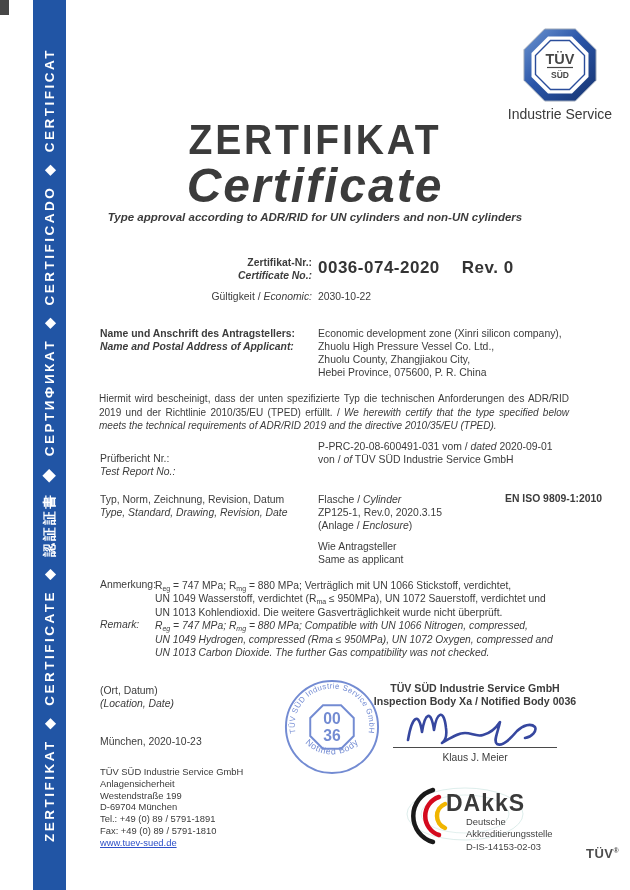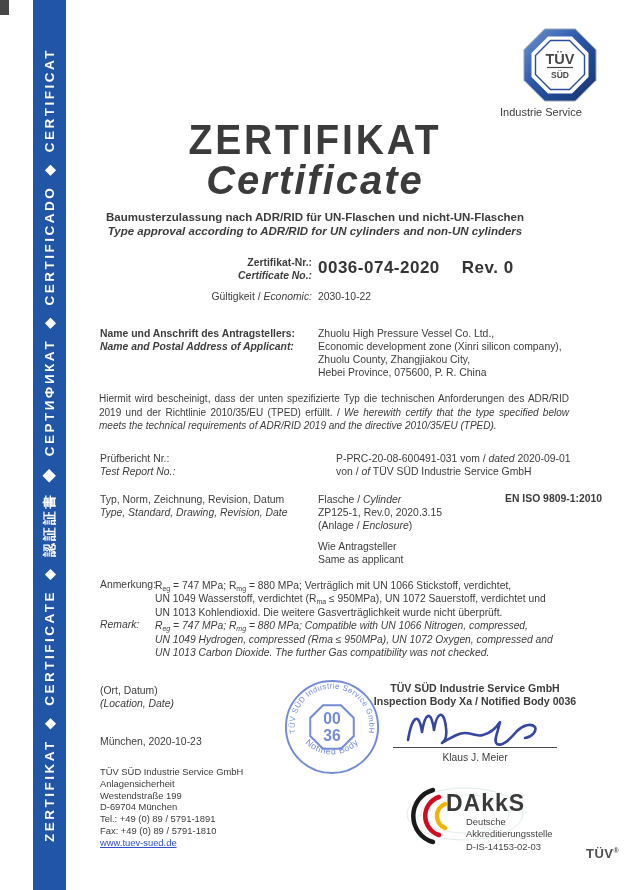--- a/index.html
+++ b/index.html
@@ -8,41 +8,41 @@
   .abs{position:absolute;}
   .it{font-style:italic;}
   sub{font-size:0.68em;vertical-align:-0.25em;line-height:0;}
   
   #sidebar{left:33px;top:0;width:33px;height:890px;background:#2155a5;}
   #sidebar-text{position:absolute;left:50%;top:50%;transform:translate(-50%,-50%) rotate(-90deg);
     white-space:nowrap;color:#ffffff;font-weight:bold;font-size:13.5px;letter-spacing:2.5px;word-spacing:4px;}
   #scan-artifact{left:0;top:0;width:9px;height:15px;background:#474747;}
   
   #tuv-logo{left:523px;top:28px;width:74px;height:74px;}
-  #logo-tagline{left:500px;top:106px;width:120px;font-size:11px;color:#3a3a3a;}
+  #logo-tagline{left:500px;top:106px;width:120px;text-align:center;font-size:14px;color:#3a3a3a;}
   
   #title-de{left:80px;top:116px;width:470px;text-align:center;font-size:42px;font-weight:bold;
     letter-spacing:3px;color:#3b3b3b;transform:scaleX(.93);}
-  #title-en{left:80px;top:158px;width:470px;text-align:center;font-size:40px;font-weight:bold;
+  #title-en{left:80px;top:158px;width:470px;text-align:center;font-size:48px;font-weight:bold;
     font-style:italic;letter-spacing:2px;color:#3b3b3b;}
   #subtitle{left:65px;top:211px;width:500px;text-align:center;font-size:11.5px;font-weight:bold;line-height:13.5px;}
   
   .lblcol{left:100px;width:212px;line-height:13px;font-size:10.4px;}
   .valcol{left:318px;line-height:13px;font-size:10.4px;}
   .rightlbl{text-align:right;}
   #certno-label{top:256px;font-weight:bold;}
   #certno-value{top:255px;font-size:17px;font-weight:bold;color:#343434;letter-spacing:.5px;margin-top:6px;}
   #certno-value .rev{margin-left:22px;}
   #validity-label{top:290px;}
   #validity-value{top:290px;}
   #applicant-label{top:327px;font-weight:bold;}
   #applicant-value{top:327px;width:250px;}
   #statement{left:99px;top:392px;width:470px;font-size:10px;line-height:13.6px;text-align:justify;}
   #testreport-label{top:452px;}
-  #testreport-value{top:452px;width:250px;margin-left:18px;}
+  #testreport-value{top:440px;width:250px;}
   #type-label{top:493px;}
   #type-value{top:493px;width:160px;}
   #type-standard{left:477px;top:493px;font-size:10.4px;font-weight:bold;padding-left:28px;}
   #plant-label{top:540px;}
   #plant-value{top:540px;}
   #remark-label-de{left:100px;top:579px;font-size:10.4px;}
   #remark-label-en{left:100px;top:619px;font-size:10.4px;font-style:italic;}
   #remark-text{left:155px;top:579px;width:415px;font-size:10.3px;line-height:13.4px;white-space:nowrap;}
   
   #ort-label{left:100px;top:684px;font-size:10.4px;line-height:13px;}
@@ -84,42 +84,41 @@
     <polygon points="27.5,12.5 46.5,12.5 61.5,27.5 61.5,46.5 46.5,61.5 27.5,61.5 12.5,46.5 12.5,27.5" fill="none" stroke="#2a4d9b" stroke-width="1.4"></polygon>
     <text x="37" y="36" text-anchor="middle" font-family="Liberation Sans, sans-serif" font-size="14.5" font-weight="bold" fill="#474747">TÜV</text>
     <line x1="24" y1="39.5" x2="50" y2="39.5" stroke="#474747" stroke-width="1.2"></line>
     <text x="37" y="50" text-anchor="middle" font-family="Liberation Sans, sans-serif" font-size="8.5" font-weight="bold" fill="#474747">SÜD</text>
   </svg>
   <div id="logo-tagline" class="abs">Industrie Service</div>
 
   <div id="title-de" class="abs">ZERTIFIKAT</div>
   <div id="title-en" class="abs">Certificate</div>
   <div id="subtitle" class="abs">
-    <div>Baumusterzulassung nach ADR/RID für UN-Flaschen und nicht-UN-Flaschen</div>
     <div class="it">Type approval according to ADR/RID for UN cylinders and non-UN cylinders</div>
   </div>
 
   <div id="certno-label" class="abs lblcol rightlbl">
     <div>Zertifikat-Nr.:</div>
     <div class="it">Certificate No.:</div>
   </div>
   <div id="certno-value" class="abs valcol">
     <span>0036-074-2020</span><span class="rev">Rev. 0</span>
   </div>
 
   <div id="validity-label" class="abs lblcol rightlbl">Gültigkeit / <i>Economic:</i></div>
   <div id="validity-value" class="abs valcol">2030-10-22</div>
 
   <div id="applicant-label" class="abs lblcol">
     <div>Name und Anschrift des Antragstellers:</div>
     <div class="it">Name and Postal Address of Applicant:</div>
   </div>
   <div id="applicant-value" class="abs valcol">
+    <div>Economic development zone (Xinri silicon company),</div>
     <div>Zhuolu High Pressure Vessel Co. Ltd.,</div>
-    <div>Economic development zone (Xinri silicon company),</div>
     <div>Zhuolu County, Zhangjiakou City,</div>
     <div>Hebei Province, 075600, P. R. China</div>
   </div>
 
   <div id="statement" class="abs">
     <span>Hiermit wird bescheinigt, dass der unten spezifizierte Typ die technischen Anforderungen des ADR/RID 2019 und der Richtlinie 2010/35/EU (TPED) erfüllt. / </span><span class="it">We herewith certify that the type specified below meets the technical requirements of ADR/RID 2019 and the directive 2010/35/EU (TPED).</span>
   </div>
 
   <div id="testreport-label" class="abs lblcol">
     <div>Prüfbericht Nr.:</div>

